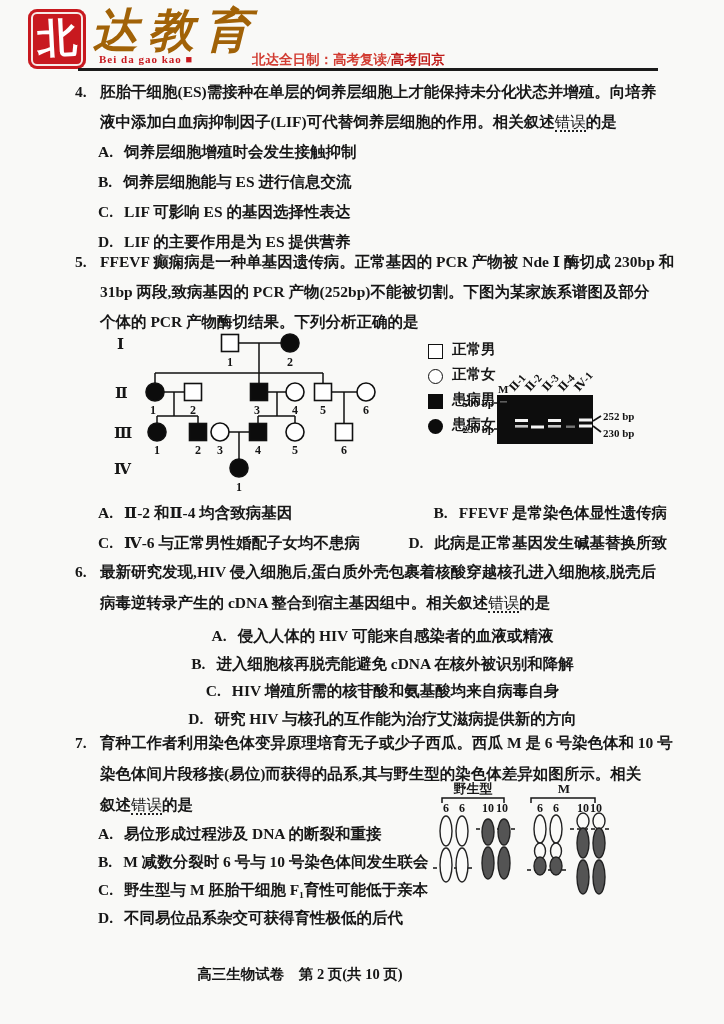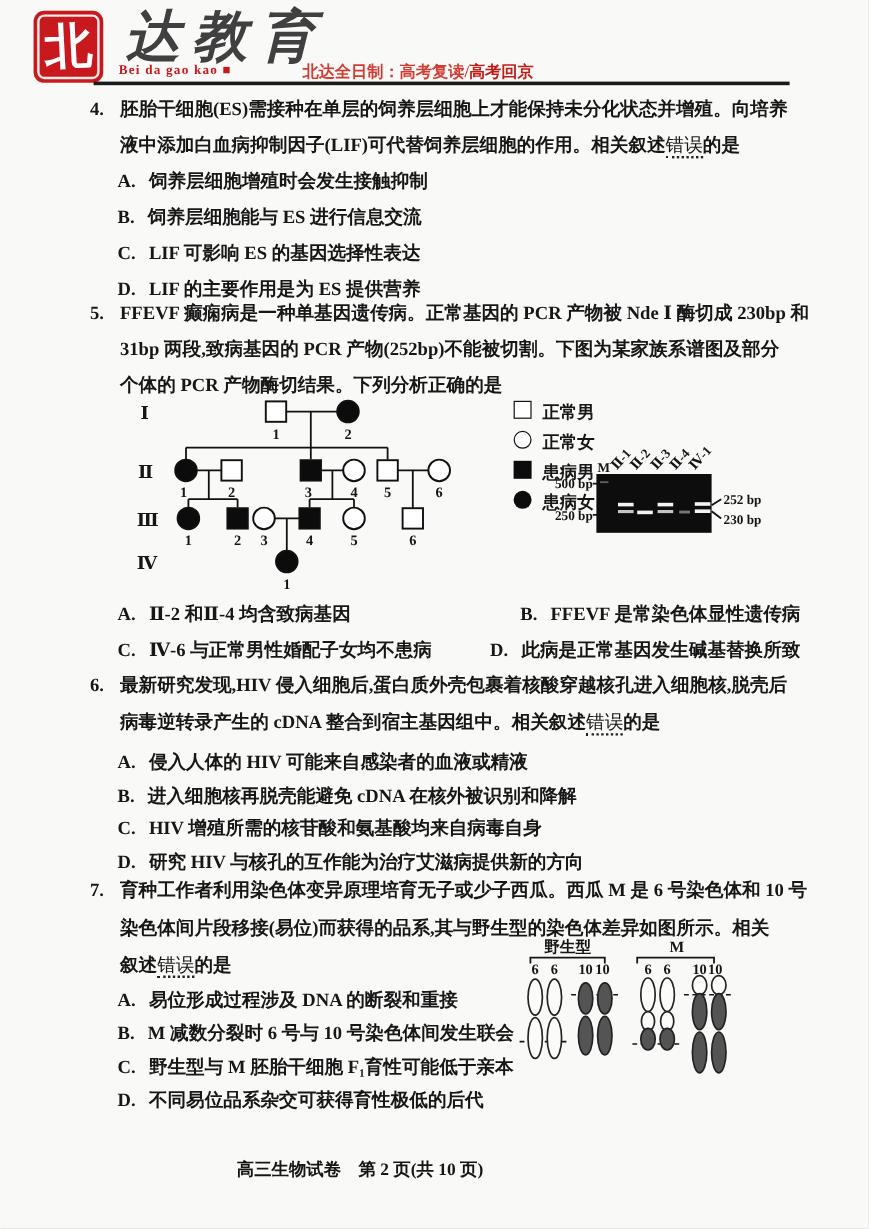--- a/index.html
+++ b/index.html
@@ -4,50 +4,50 @@
 <style>
   html,body{margin:0;padding:0;background:#e8e8e6;}
   .page{position:relative;width:724px;height:1024px;margin:0 auto;background:#f9f9f7;
         font-family:"Liberation Serif","DejaVu Serif",serif;color:#171717;overflow:hidden;
         box-shadow:0 0 4px rgba(0,0,0,.3);}
   
   .seal{position:absolute;left:28px;top:9px;width:58px;height:60px;background:#c8191f;
         border-radius:9px;box-shadow:inset 0 0 0 3px #c8191f, inset 0 0 0 5px #f7e9e6;
         display:flex;align-items:center;justify-content:center;}
   .seal span{color:#fff;font-size:40px;font-weight:bold;line-height:1;transform:rotate(-3deg);}
-  .brand-script{position:absolute;left:104px;top:0px;color:#404040;font-size:46px;font-weight:bold;
+  .brand-script{position:absolute;left:92px;top:0px;color:#a16207;font-size:46px;font-weight:bold;
         font-style:italic;letter-spacing:10px;white-space:nowrap;}
   .brand-sub{position:absolute;left:99px;top:53px;color:#c8191f;font-size:11px;font-weight:bold;letter-spacing:1px;}
   .tagline{position:absolute;left:252px;top:51px;font-size:13.5px;color:#d23d33;font-weight:bold;white-space:nowrap;}
   .tagline .tag-bold{color:#c01d1a;font-weight:900;}
   .rule{position:absolute;left:78px;top:68px;width:580px;height:3px;background:#1b1b1b;}
   
   .q{position:absolute;left:75px;width:592px;font-size:15.5px;font-weight:600;}
   .stem-line{line-height:30px;white-space:nowrap;}
   .stem-line.cont{padding-left:25px;}
   .qnum{display:inline-block;width:25px;}
   .emph{font-weight:normal;border-bottom:2px dotted #222;}
   .opt{line-height:30px;padding-left:23px;white-space:nowrap;}
   .opt-label{margin-right:11px;}
   #q4{top:77px;}
   #q5{top:247px;}
   .q5opts{position:absolute;left:75px;top:498px;width:592px;font-size:15.5px;font-weight:600;}
   .q5row{display:flex;line-height:31px;align-items:flex-end;}
   .q5row .c1{width:315px;}
   #q6{top:556px;}
   #q6 .stem-line{line-height:31px;}
-  #q6 .opt{line-height:27.5px;}
+  #q6 .opt{line-height:27.5px;text-align:center;}
   #q6 .opts{margin-top:4px;}
   #q7{top:727px;}
   #q7 .stem-line{line-height:31px;}
   #q7 .opt{line-height:28px;}
   
   .pedigree-svg{position:absolute;left:90px;top:331px;}
   .legend{position:absolute;left:428px;top:334px;font-size:14.5px;font-weight:600;}
-  .legend-row{display:flex;align-items:flex-start;height:25px;}
+  .legend-row{display:flex;align-items:flex-end;height:25px;}
   .legend-icon{width:15px;height:15px;margin-right:9px;box-sizing:border-box;}
   .sq-empty{border:1.7px solid #111;background:#fff;}
   .ci-empty{border:1.7px solid #111;background:#fff;border-radius:50%;}
   .sq-fill{background:#0c0c0c;}
   .ci-fill{background:#0c0c0c;border-radius:50%;}
   .gel-svg{position:absolute;left:448px;top:362px;}
   .chromo-svg{position:absolute;left:428px;top:782px;}
   
   .footer-red{position:absolute;left:0;top:949px;width:724px;text-align:center;font-size:13px;color:#cf4a40;}
   .footer-red b{color:#c0241d;}

